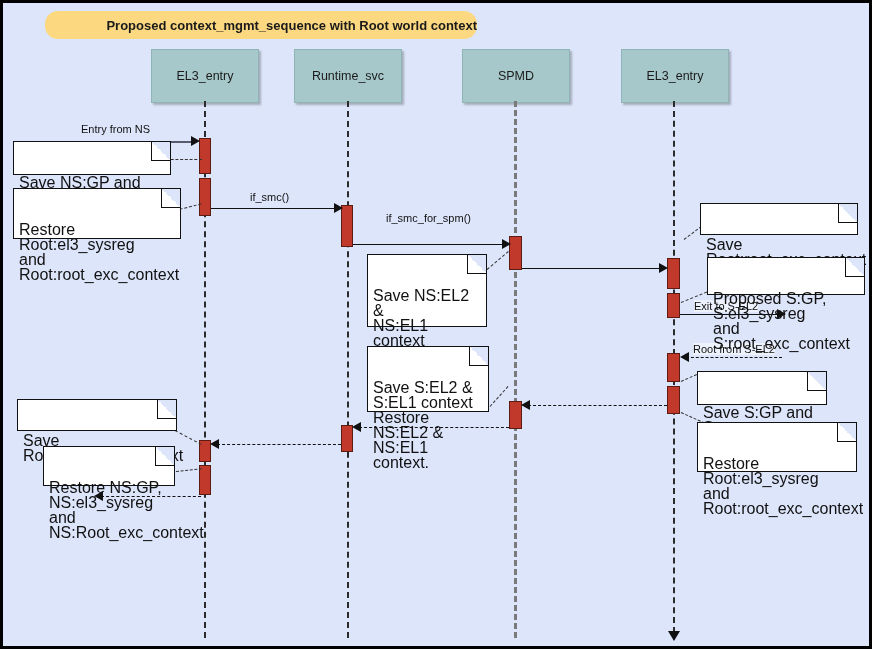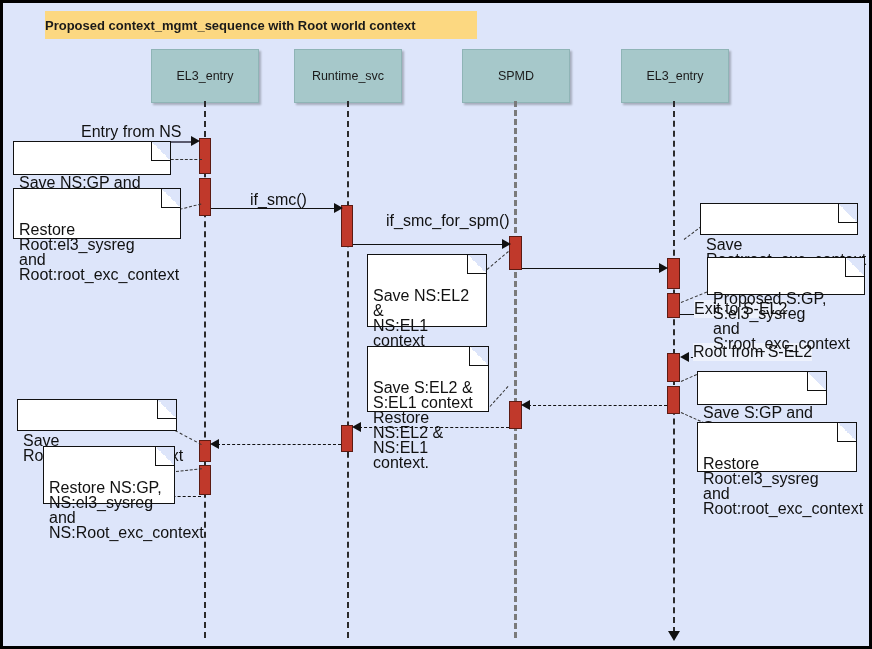--- a/index.html
+++ b/index.html
@@ -8,22 +8,22 @@
     width:872px;height:649px;
     background:#dde5fa;
     border:3px solid #000;
     box-sizing:border-box;
     overflow:hidden;
     font-family:"Liberation Sans", sans-serif;
   }
   .title-box{
     position:absolute;
     background:#fcd881;
-    border-radius:0;
-    display:flex;align-items:center;justify-content:flex-start;
+    border-radius:13px;
+    display:flex;align-items:center;justify-content:flex-end;
     color:#1a1a1a;
     font-weight:bold;
     font-size:13px;
   }
   .participant{
     position:absolute;
     background:#a6c8ca;
     border:1px solid #8fb4b6;
     box-shadow:2px 2px 2px rgba(0,0,0,0.25);
     display:flex;align-items:center;justify-content:center;
@@ -91,21 +91,21 @@
   }
   .arrow-left{
     position:absolute;
     width:0;height:0;
     border-top:5px solid transparent;
     border-bottom:5px solid transparent;
     border-right:9px solid #111;
   }
   .msg-label{
     position:absolute;
-    font-size:16px;
+    font-size:11px;
     color:#111;
     white-space:nowrap;
     background:transparent;
   }
   .msg-label.boxed{
     background:#eef2fc;
   }
   .link{
     position:absolute;
     height:0;
@@ -254,20 +254,20 @@
     <span>Restore Root:el3_sysreg
 and
 Root:root_exc_context</span>
   </div>
 
   <div class="note" style="left:14px;top:396px;width:160px;height:32px;">
     <span class="fold"></span>
     <span>Save Root:root_exc_context</span>
   </div>
 
-  <div class="note" style="left:40px;top:443px;width:132px;height:58px;">
+  <div class="note" style="left:40px;top:443px;width:132px;height:40px;">
     <span class="fold"></span>
     <span>Restore NS:GP,
 NS:el3_sysreg and
 NS:Root_exc_context</span>
   </div>
 
 </div>
 
 </body></html>

